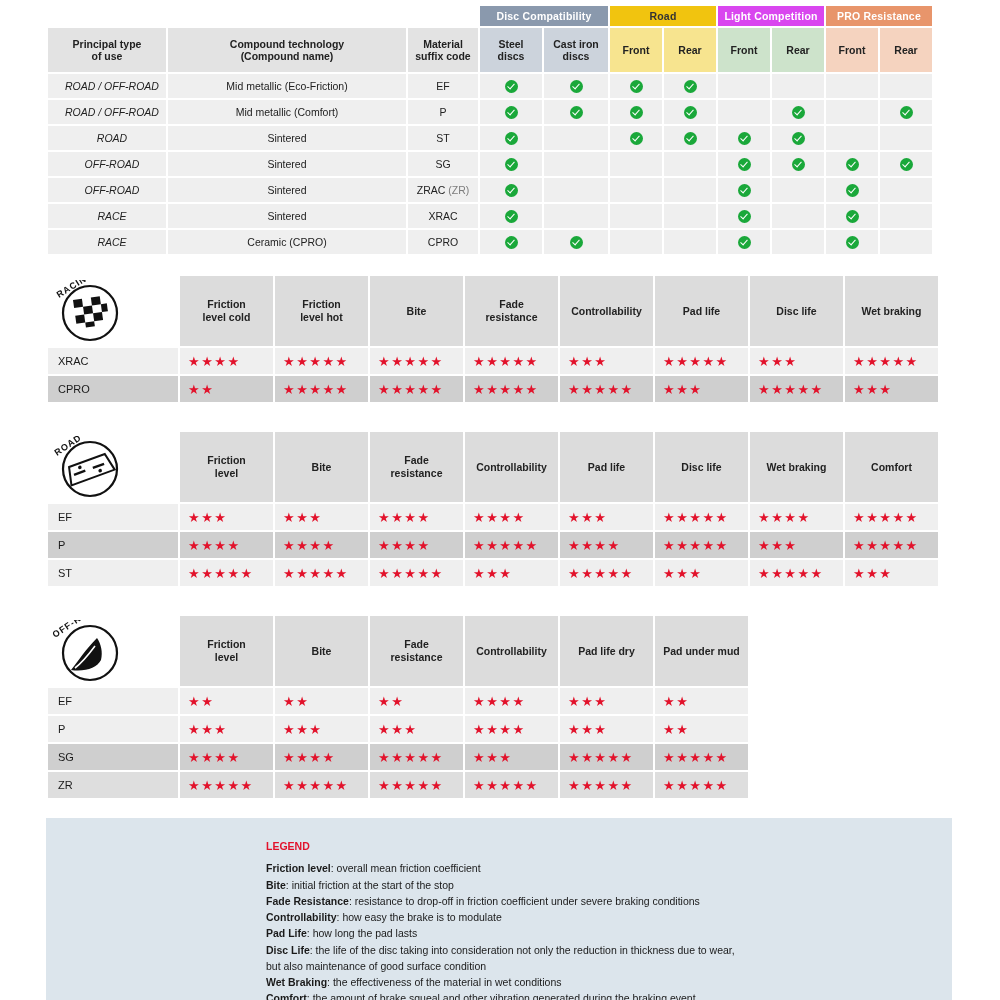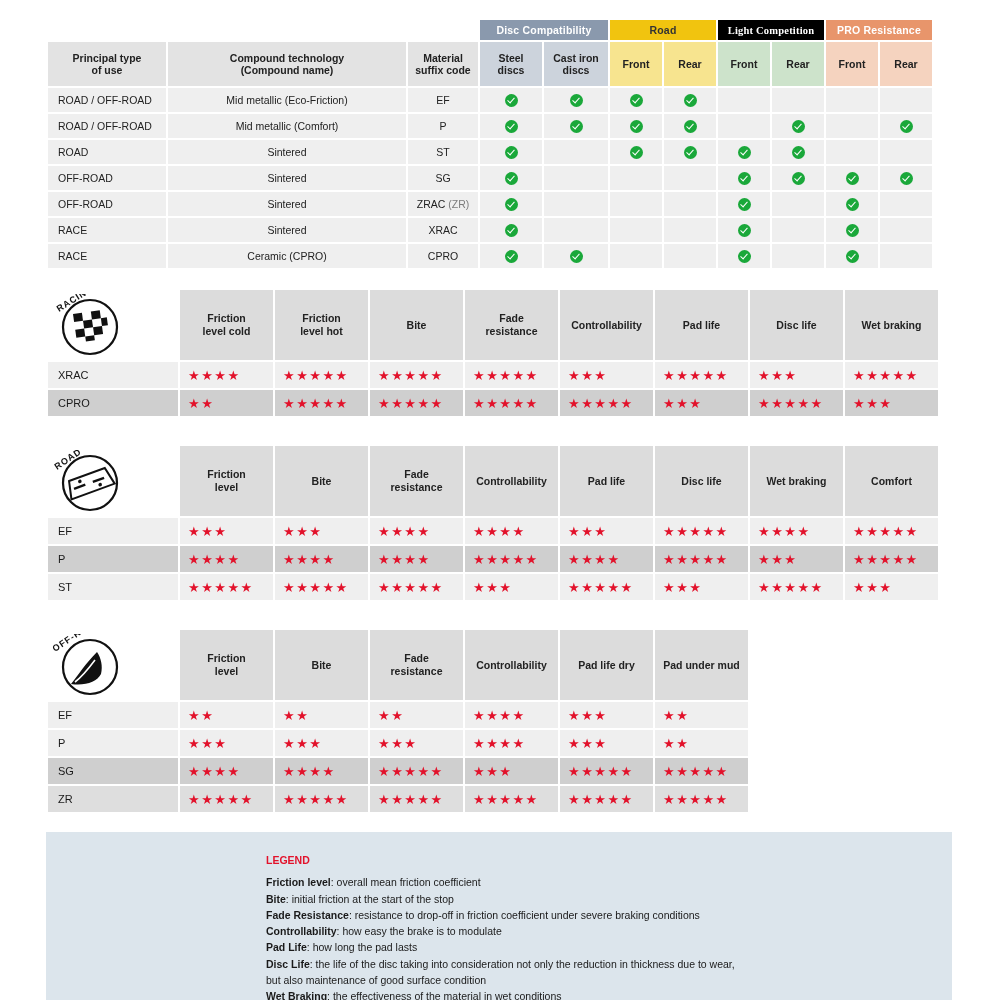--- a/index.html
+++ b/index.html
@@ -7,35 +7,35 @@
     margin: 0; padding: 0;
     width: 1000px; height: 1000px;
     background: #ffffff;
     font-family: "Liberation Sans", sans-serif;
     color: #1a1a1a;
   }
   .page { position: relative; width: 1000px; height: 1000px; padding: 0; }
 
   
   table { border-collapse: separate; border-spacing: 2px; }
-  .compat { margin: 18px 0 0 46px; }
+  .compat { margin: 4px 0 0 46px; }
   .compat td, .compat th { padding: 0; }
 
   .grp {
     height: 20px;
     font-size: 10.5px;
     font-weight: bold;
     color: #ffffff;
     text-align: center;
     vertical-align: middle;
     letter-spacing: .2px;
   }
   .grp.disc { background: #8a99ad; }
   .grp.road { background: #f1c40f; color: #333; }
-  .grp.light { background: #000000; font-family: Liberation Serif, serif; }
+  .grp.light { background: #d946ef; }
   .grp.pro { background: #e8956b; }
 
   .hd {
     height: 44px;
     font-size: 10.5px;
     font-weight: bold;
     text-align: center;
     vertical-align: middle;
     line-height: 1.15;
     color: #222;
@@ -47,21 +47,21 @@
   .hd.pro { background: #f5d3bf; }
 
   .cell {
     height: 24px;
     background: #efefef;
     font-size: 10.5px;
     text-align: center;
     vertical-align: middle;
     color: #222;
   }
-  .cell.left { text-align: left; padding-left: 10px; }
+  .cell.left { text-align: center; padding-left: 10px; font-style: italic; }
   .chk {
     display: inline-block;
     width: 13px; height: 13px;
     border-radius: 50%;
     background: #1aa83a;
     position: relative;
     vertical-align: middle;
   }
   .chk::after {
     content: "";

